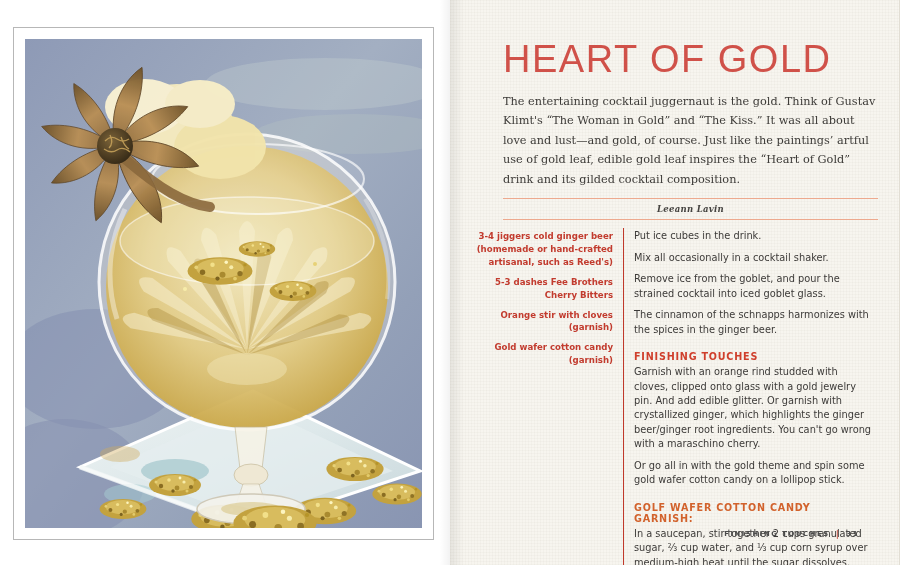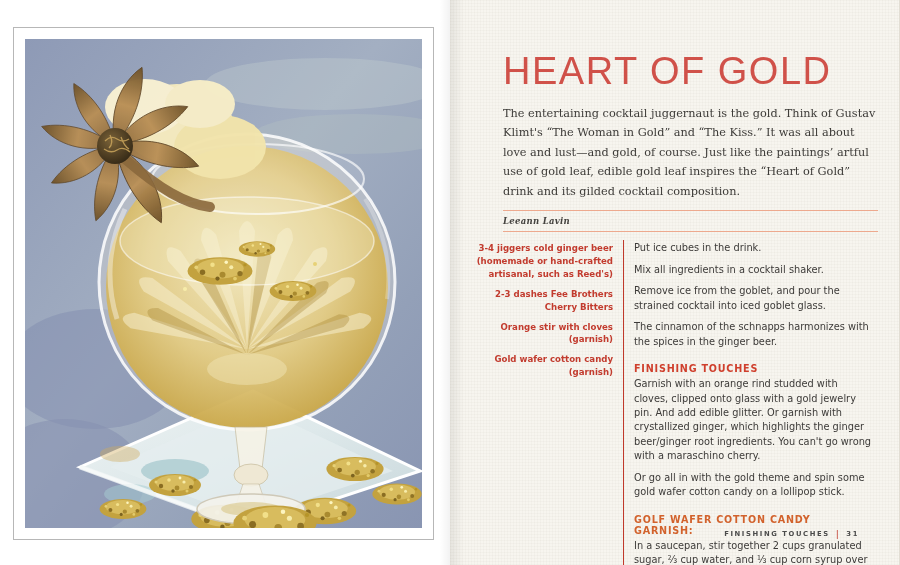--- a/index.html
+++ b/index.html
@@ -33,35 +33,35 @@
       repeating-linear-gradient(90deg, rgba(120,110,90,0.035) 0 1px, transparent 1px 3px);
     border-right:1px solid #e2ded4;
     padding:0 22px 0 15px;
   }
   .page-right::before {
     content:""; position:absolute; left:0; top:0; width:14px; height:100%;
     background:linear-gradient(90deg, rgba(0,0,0,0.07), rgba(0,0,0,0) 100%);
     pointer-events:none;
   }
 
-  .title-block { margin-left:38px; padding-top:52px; width:375px; }
+  .title-block { margin-left:38px; padding-top:40px; width:375px; }
   .recipe-title {
     font-family:"Liberation Sans","DejaVu Sans",sans-serif;
     font-size:38px; font-weight:100; letter-spacing:1.5px;
     color:#d05149; line-height:1; white-space:nowrap;
   }
   .recipe-intro {
     margin-top:14px;
     font-family:"DejaVu Serif","Liberation Serif",serif;
     font-size:11.3px; line-height:1.72; color:#3d3b38;
   }
   .byline-block { margin-top:9px; }
   .rule { border:0; border-top:1px solid #eda98e; height:0; }
   .byline {
-    text-align:left; font-family:"DejaVu Serif","Liberation Serif",serif;
+    text-align:center; font-family:"DejaVu Serif","Liberation Serif",serif;
     font-style:italic; font-weight:bold; font-size:8.5px; color:#454340;
     padding:5px 0 5px 0; letter-spacing:0.3px;
   }
 
   .columns { display:grid; grid-template-columns:158px 1fr; margin-top:8px; }
   .col-ingredients { text-align:right; padding-right:10px; padding-top:2px; }
   .ingredient {
     color:#c23b2e; font-size:8.6px; font-weight:bold; line-height:1.5;
     margin-bottom:7px;
   }
@@ -237,28 +237,28 @@
       <div class="byline-block">
         <hr class="rule">
         <div class="byline">Leeann Lavin</div>
         <hr class="rule">
       </div>
     </div>
 
     <div class="columns">
       <div class="col-ingredients">
         <div class="ingredient">3-4 jiggers cold ginger beer (homemade or hand-crafted artisanal, such as Reed's)</div>
-        <div class="ingredient">2-3 dashes Fee Brothers Cherry Bitters</div>
+        <div class="ingredient">5-3 dashes Fee Brothers Cherry Bitters</div>
         <div class="ingredient">Orange stir with cloves (garnish)</div>
         <div class="ingredient">Gold wafer cotton candy (garnish)</div>
       </div>
 
       <div class="col-method">
         <p class="method-p">Put ice cubes in the drink.</p>
-        <p class="method-p">Mix all ingredients in a cocktail shaker.</p>
+        <p class="method-p">Mix all occasionally in a cocktail shaker.</p>
         <p class="method-p">Remove ice from the goblet, and pour the strained cocktail into iced goblet glass.</p>
         <p class="method-p">The cinnamon of the schnapps harmonizes with the spices in the ginger beer.</p>
 
         <div class="section-heading">FINISHING TOUCHES</div>
         <p class="method-p">Garnish with an orange rind studded with cloves, clipped onto glass with a gold jewelry pin. And add edible glitter. Or garnish with crystallized ginger, which highlights the ginger beer/ginger root ingredients. You can't go wrong with a maraschino cherry.</p>
         <p class="method-p">Or go all in with the gold theme and spin some gold wafer cotton candy on a lollipop stick.</p>
 
         <div class="section-heading orange">GOLF WAFER COTTON CANDY GARNISH:</div>
         <p class="method-p">In a saucepan, stir together 2 cups granulated sugar, ⅔ cup water, and ⅓ cup corn syrup over medium-high heat until the sugar dissolves. Cover and boil for 2-3 minutes, then remove the lid and stir  occasionally.</p>
 

